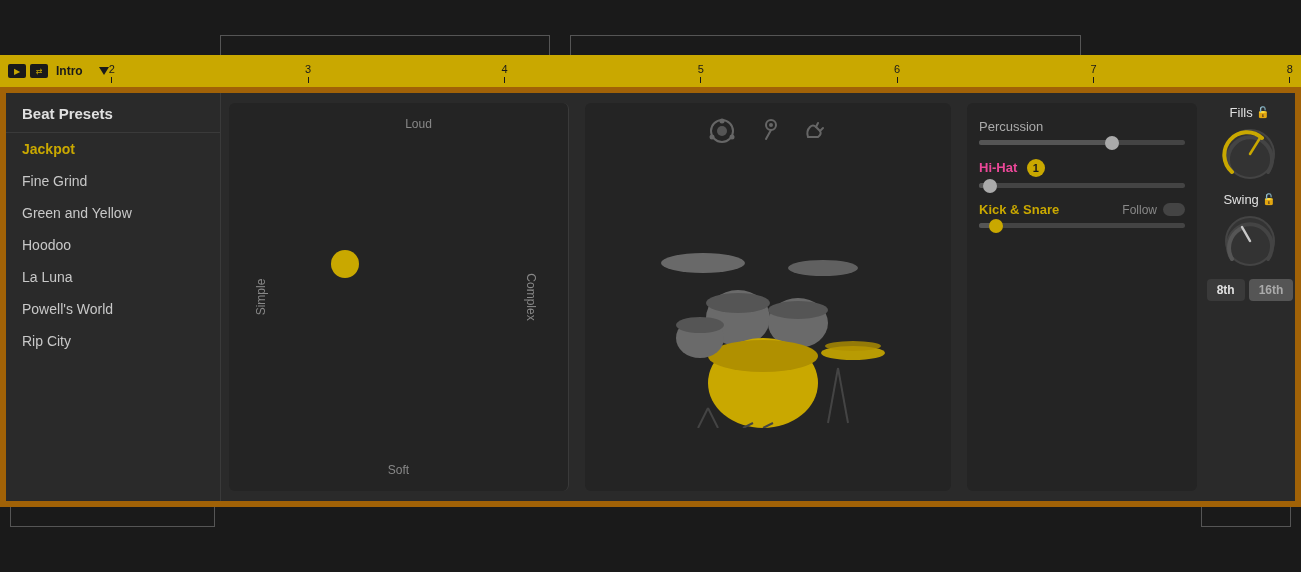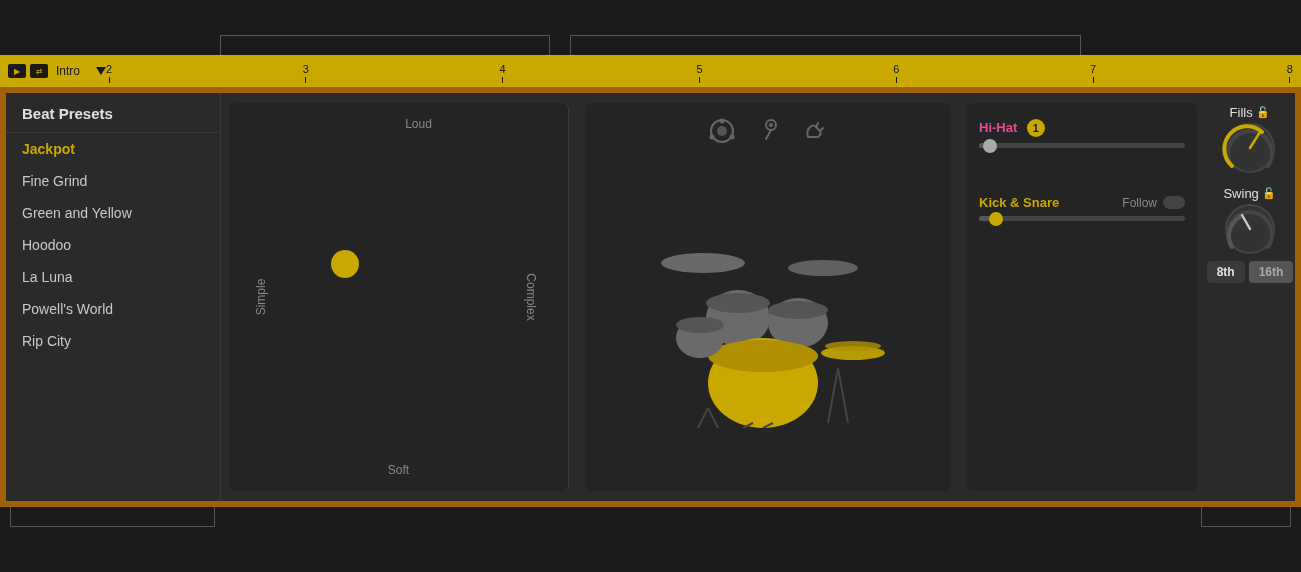--- a/index.html
+++ b/index.html
@@ -57,21 +57,21 @@
       background: #1a1a1a;
       border-radius: 2px;
       display: flex;
       align-items: center;
       justify-content: center;
       font-size: 8px;
       color: #c9a800;
     }
     .timeline-label {
       font-size: 12px;
-      font-weight: 400;
+      font-weight: 700;
       color: #1a1a1a;
       margin-right: 16px;
     }
     .timeline-ruler {
       flex: 1;
       display: flex;
       align-items: center;
       position: relative;
       height: 100%;
     }
@@ -248,21 +248,20 @@
       font-weight: 700;
       align-items: center;
       justify-content: center;
       margin-left: 6px;
     }
     .kick-snare-row {
       display: flex;
       align-items: center;
       justify-content: space-between;
       margin-bottom: 6px;
-      margin-top: 33px;
     }
     .follow-toggle {
       display: flex;
       align-items: center;
       gap: 6px;
       font-size: 12px;
       color: #888;
     }
     .toggle-box {
       width: 22px;
@@ -279,20 +278,21 @@
       display: flex;
       flex-direction: column;
       align-items: center;
       padding: 12px 8px;
       gap: 10px;
     }
     .knob-group {
       display: flex;
       flex-direction: column;
       align-items: center;
+      gap: 6px;
     }
     .knob-label {
       font-size: 13px;
       color: #e0e0e0;
       font-weight: 500;
       display: flex;
       align-items: center;
       gap: 4px;
     }
     .lock-icon {
@@ -477,20 +477,29 @@
         <line x1="210" y1="160" x2="220" y2="215" stroke="#444" stroke-width="2"></line>
         <line x1="145" y1="215" x2="135" y2="220" stroke="#444" stroke-width="2"></line>
         <line x1="125" y1="215" x2="115" y2="220" stroke="#444" stroke-width="2"></line>
       </svg>
     </div>
 
   </div>
 
   <div class="controls-panel">
 
+    <div class="control-group">
+      <label>
+        <span style="color:#aaa; font-weight:400;">Percussion</span>
+      </label>
+      <div class="slider-track">
+        <div class="slider-fill" style="width:65%;"></div>
+        <div class="slider-thumb" style="left:61%;"></div>
+      </div>
+    </div>
 
     <div class="control-group">
       <label>
         <span style="color:#ec4899; font-weight:600;">Hi-Hat</span>
         <span class="hi-hat-badge">1</span>
       </label>
       <div class="slider-track">
         <div class="slider-fill" style="width:5%;"></div>
         <div class="slider-thumb" style="left:2%;"></div>
       </div>

